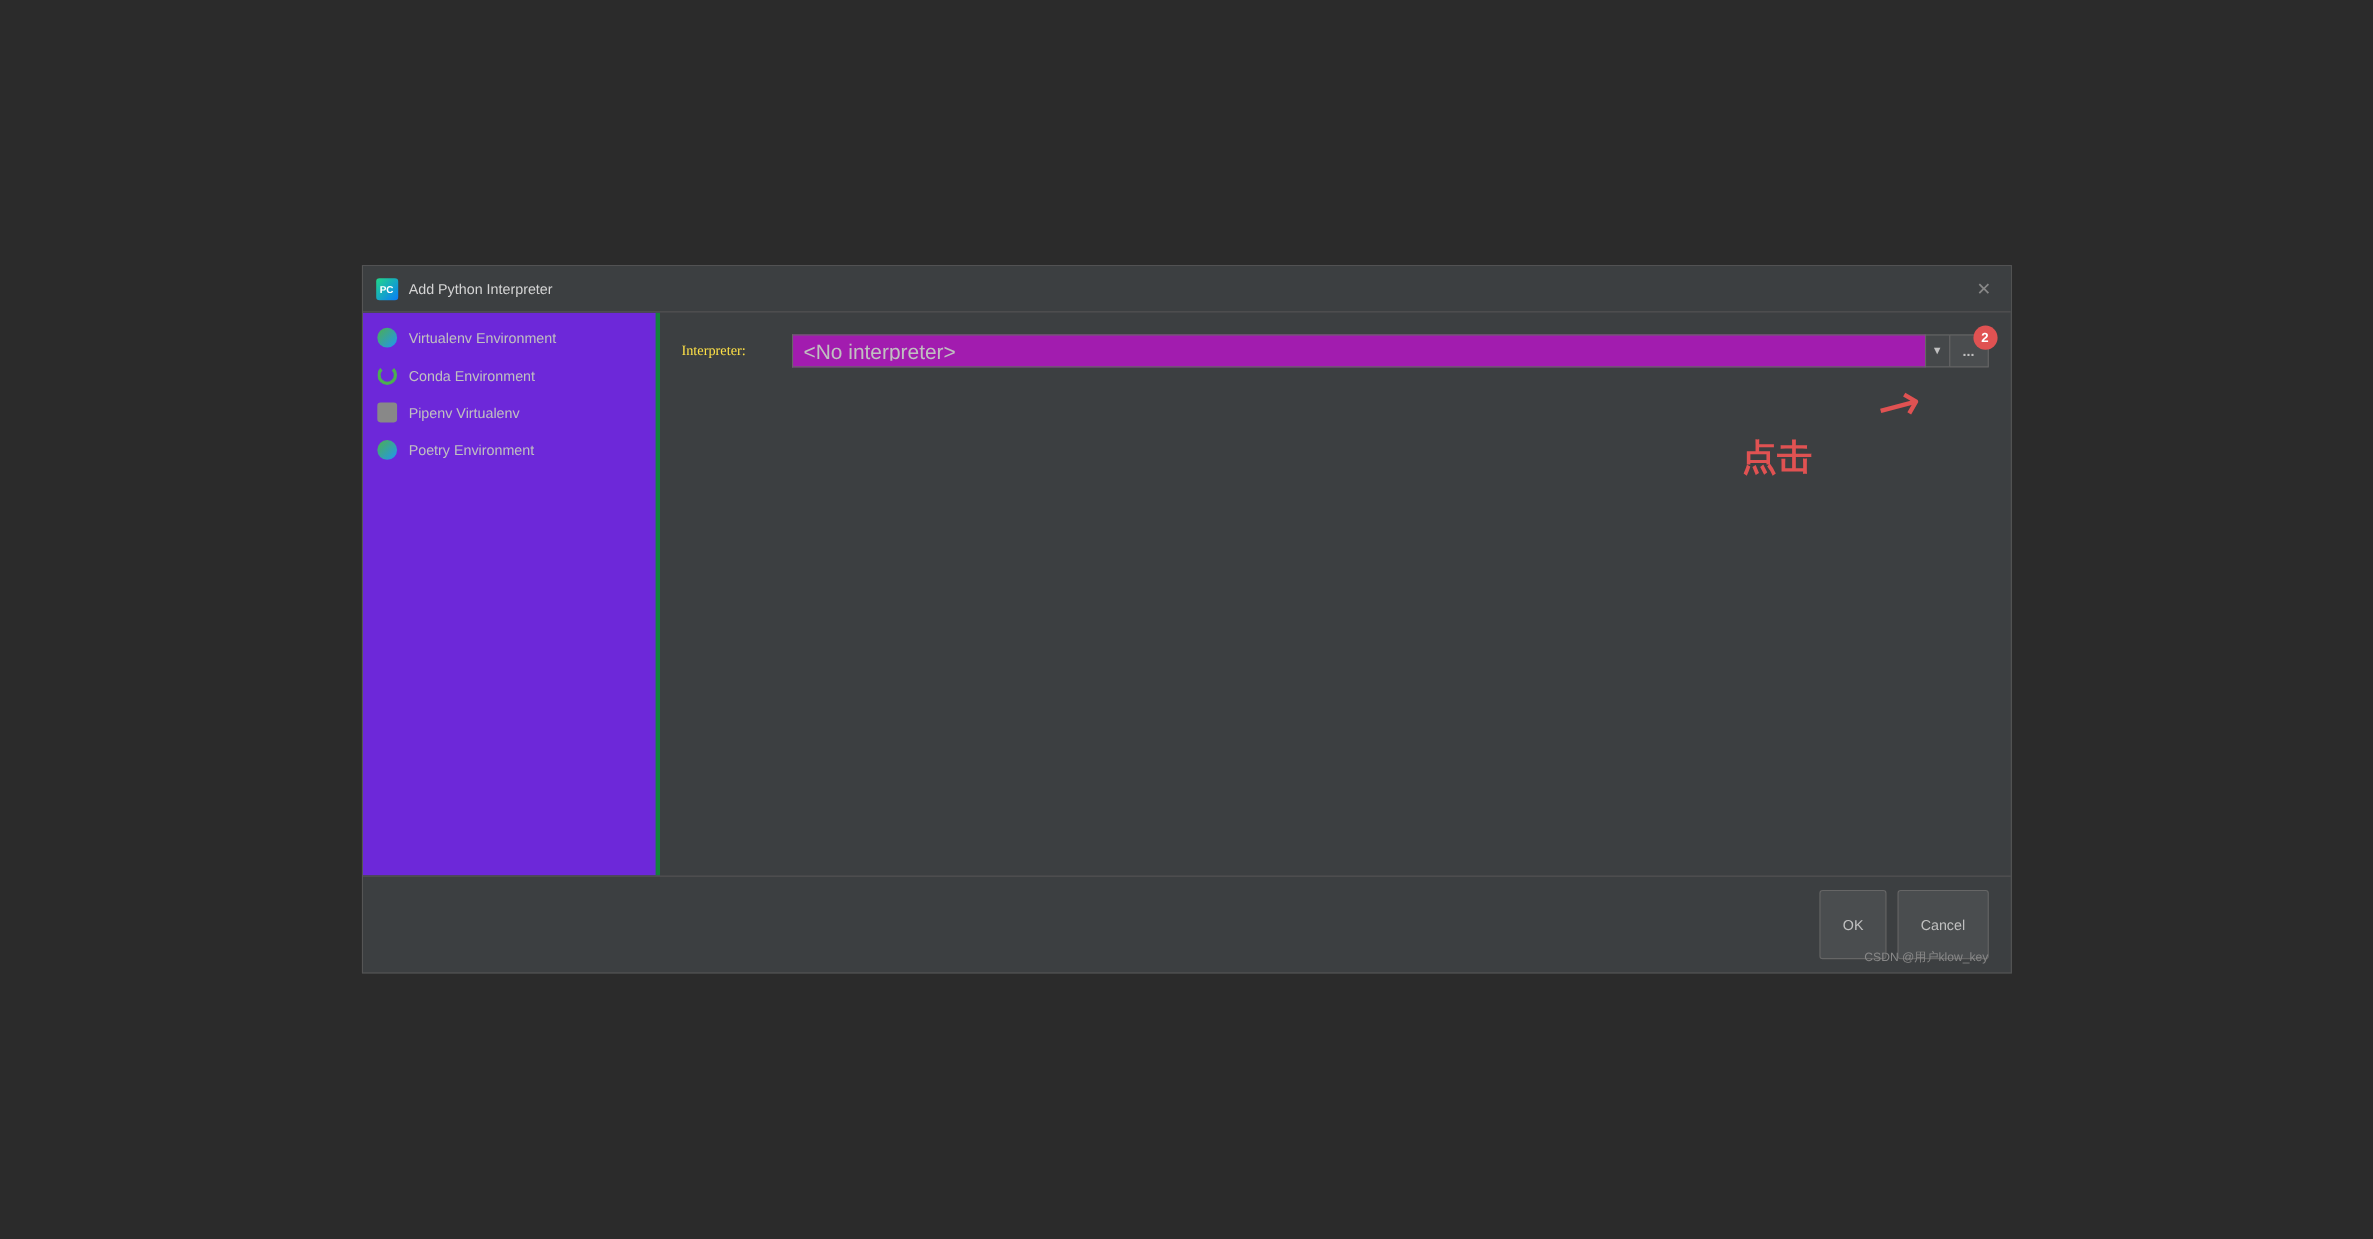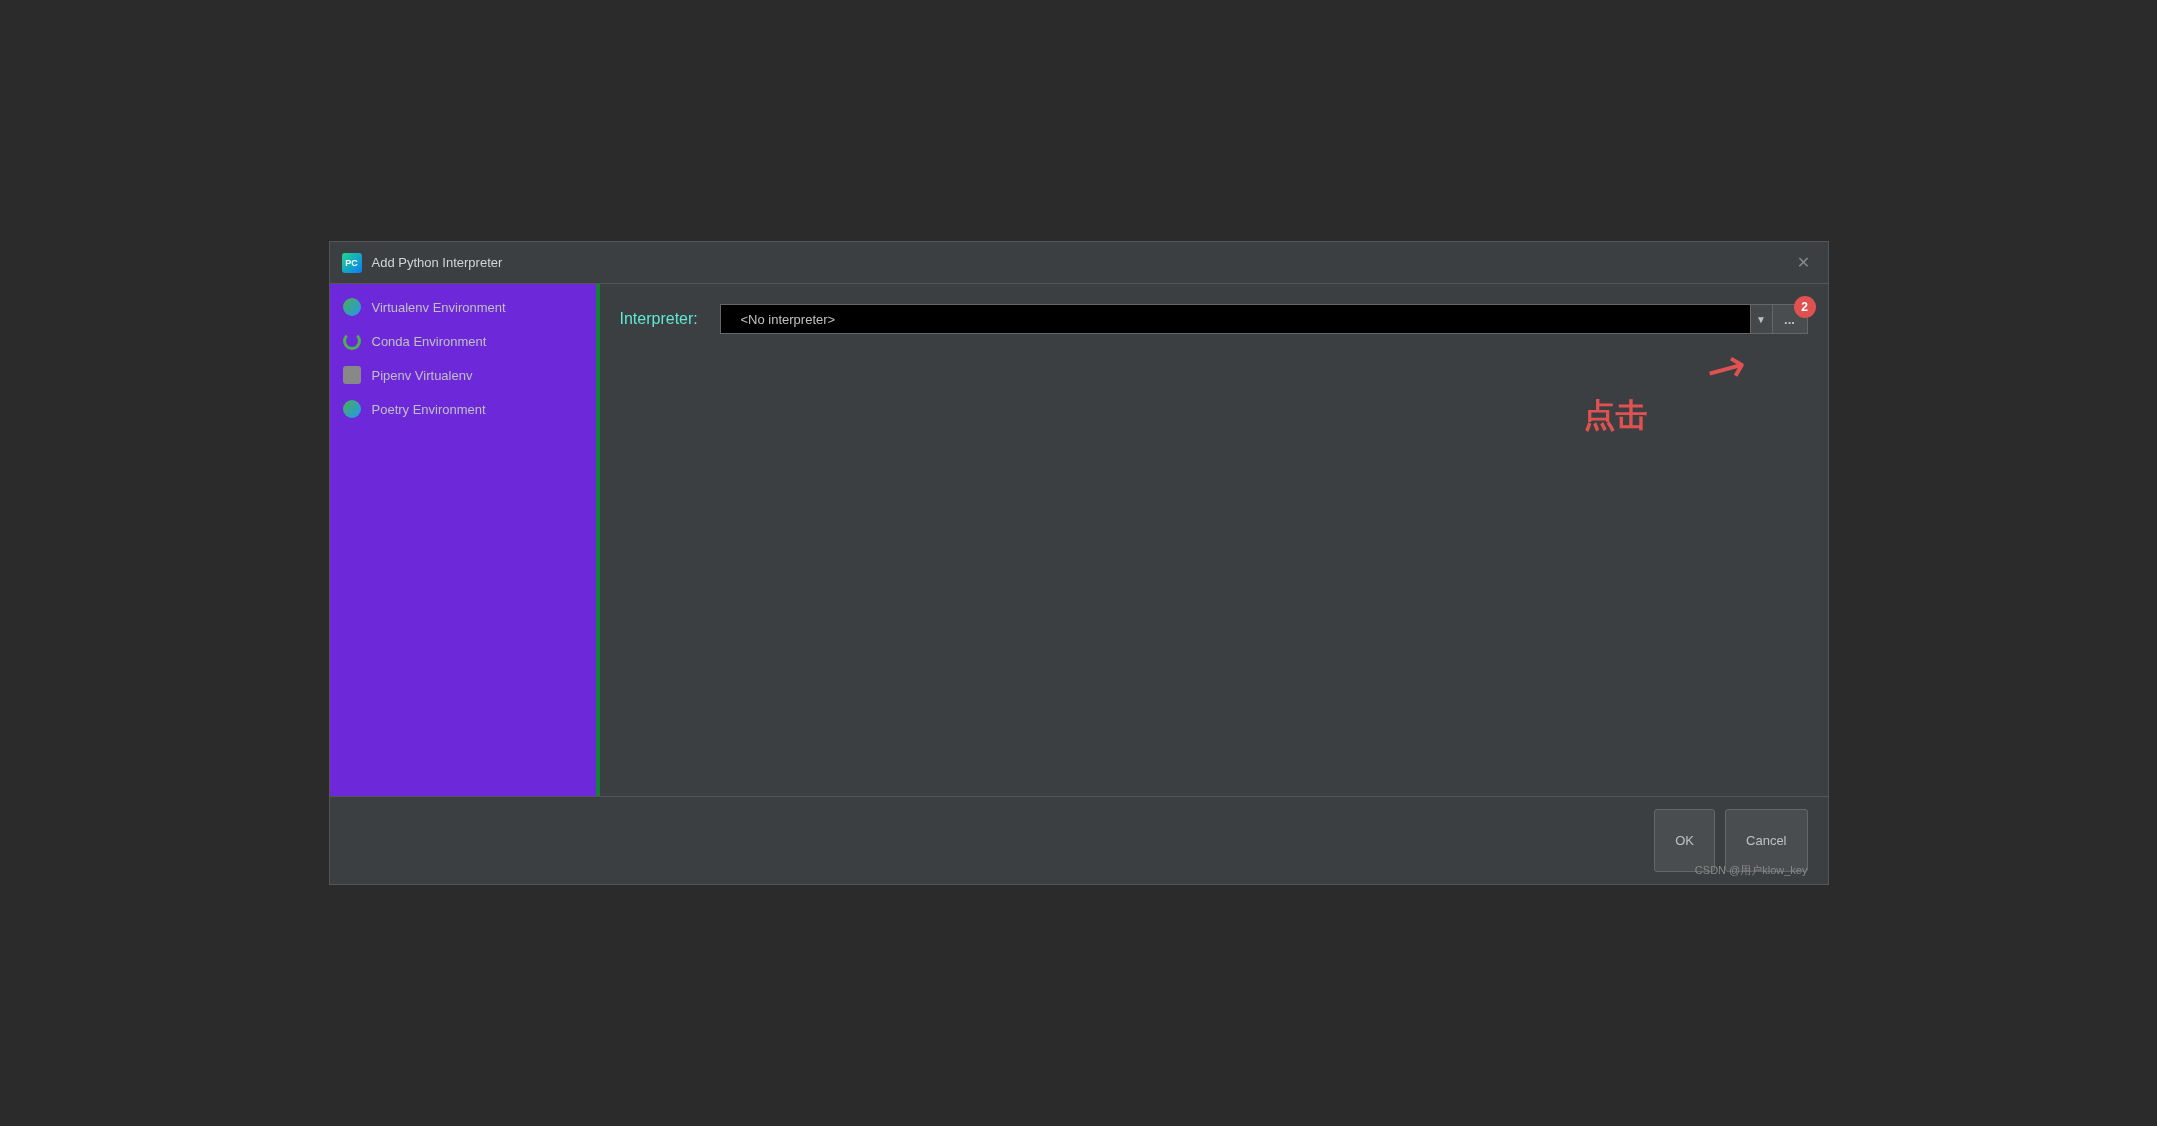--- a/index.html
+++ b/index.html
@@ -188,40 +188,41 @@
       position: relative;
     }
 
     .interpreter-row {
       display: flex;
       align-items: center;
       gap: 10px;
     }
 
     .interpreter-label {
-      color: #5eead4;
-      font-size: 16px;
+      color: #fde047;
+      font-size: 13px;
       white-space: nowrap;
       min-width: 90px;
+      font-family: Liberation Serif, serif;
     }
 
     .interpreter-select-wrapper {
       flex: 1;
       display: flex;
       gap: 0;
     }
 
     .interpreter-select {
       flex: 1;
-      background: #000000;
+      background: #a21caf;
       border: 1px solid #666;
       border-right: none;
       color: #c0c0c0;
-      padding: 5px 20px;
-      font-size: 13px;
+      padding: 5px 10px;
+      font-size: 19px;
       height: 30px;
       appearance: none;
       cursor: pointer;
       outline: none;
     }
 
     .dropdown-arrow {
       background: #45484a;
       border: 1px solid #666;
       border-right: none;

